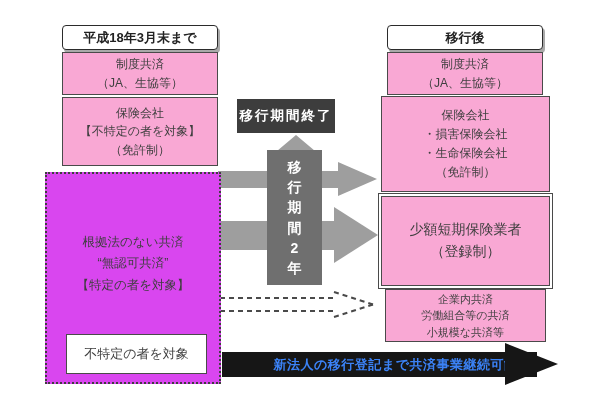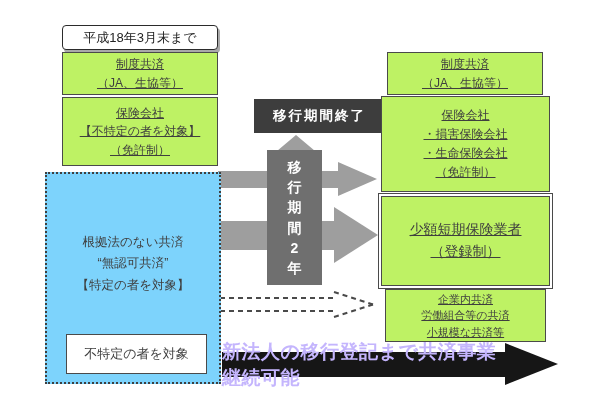--- a/index.html
+++ b/index.html
@@ -4,30 +4,30 @@
 <style>
   html,body{margin:0;padding:0;background:#ffffff;}
   .canvas{
     position:relative;width:600px;height:400px;background:#ffffff;
     font-family:"Liberation Sans","DejaVu Sans",sans-serif;overflow:hidden;
   }
   .hdr{
     position:absolute;background:#fff;border:1.6px solid #2b2b2b;border-radius:4px;
     box-shadow:2px 3px 0 rgba(140,140,140,.75);
     display:flex;align-items:center;justify-content:center;
-    font-size:13px;font-weight:normal;color:#222;white-space:pre-line;text-align:right;z-index:3;
+    font-size:13px;font-weight:bold;color:#222;white-space:pre-line;text-align:right;z-index:3;
   }
   .bx{
-    position:absolute;background:#bef264;border:1.6px solid #4a4a4a;
+    position:absolute;background:#f9a8d4;border:1.6px solid #4a4a4a;
     display:flex;align-items:center;justify-content:center;
     font-size:12px;color:#3f3f3f;text-align:center;white-space:pre-line;
-    line-height:1.55;z-index:3;text-decoration:underline;
+    line-height:1.55;z-index:3;
   }
   .dotted{
-    position:absolute;background:#7dd3fc;border:2px dotted #3f3f3f;z-index:2;
+    position:absolute;background:#d946ef;border:2px dotted #3f3f3f;z-index:2;
   }
   .dotted-label{
     position:absolute;left:0;right:0;top:58px;text-align:center;
     font-size:12.5px;color:#3f3f3f;white-space:pre-line;line-height:1.7;
   }
   .inner-solid{
     position:absolute;border:1.8px solid #4a4a4a;background:#fff;
     display:flex;align-items:center;justify-content:center;
     font-size:13px;color:#3f3f3f;text-align:center;
   }
@@ -46,22 +46,22 @@
   .up-tri{
     position:absolute;width:0;height:0;z-index:1;
     border-left:19px solid transparent;border-right:19px solid transparent;
     border-bottom:16px solid #9e9e9e;
   }
   .dashed-arrow{position:absolute;z-index:1;}
   .note{
     position:absolute;font-size:9px;font-weight:bold;color:#2f2f2f;z-index:3;letter-spacing:.5px;
   }
   .black-arrow-body{
-    position:absolute;background:#161616;color:#c4b5fd;display:flex;align-items:center;
-    justify-content:center;font-size:19px;font-weight:bold;letter-spacing:.5px;z-index:3;
+    position:absolute;background:#161616;color:#3b82f6;display:flex;align-items:center;
+    justify-content:center;font-size:13px;font-weight:bold;letter-spacing:.5px;z-index:3;padding-left:32px;
   }
   .black-arrow-head{
     position:absolute;width:0;height:0;z-index:3;
     border-top:21.5px solid transparent;border-bottom:21.5px solid transparent;
     border-left:53px solid #161616;
   }
 </style>
 </head>
 <body>
 
@@ -76,21 +76,21 @@
 【不特定の者を対象】
 （免許制）</div>
 
   <div class="dotted" style="left:45px;top:172px;width:172px;height:208px;">
     <div class="dotted-label">根拠法のない共済
 “無認可共済”
 【特定の者を対象】</div>
     <div class="inner-solid" style="left:19px;top:160px;width:139px;height:38px;">不特定の者を対象</div>
   </div>
 
-  <div class="end-box" style="left:254px;top:99px;width:131px;height:34px;">移行期間終了</div>
+  <div class="end-box" style="left:237px;top:99px;width:98px;height:34px;">移行期間終了</div>
 
   <div class="up-tri" style="left:277px;top:135px;"></div>
 
   <div class="period-box" style="left:267px;top:150px;width:55px;height:135px;">移
 行
 期
 間
 2
 年</div>
 
@@ -104,20 +104,21 @@
     <line x1="2" y1="8" x2="116" y2="8" stroke="#4a4a4a" stroke-width="2" stroke-dasharray="5 4"></line>
     <line x1="2" y1="21" x2="116" y2="21" stroke="#4a4a4a" stroke-width="2" stroke-dasharray="5 4"></line>
     <line x1="116" y1="2" x2="155" y2="14.5" stroke="#4a4a4a" stroke-width="2" stroke-dasharray="5 4"></line>
     <line x1="116" y1="27" x2="155" y2="14.5" stroke="#4a4a4a" stroke-width="2" stroke-dasharray="5 4"></line>
   </svg>
 
 
   <div class="black-arrow-body" style="left:222px;top:352px;width:283px;height:25px;">新法人の移行登記まで共済事業継続可能</div>
   <div class="black-arrow-head" style="left:505px;top:343px;"></div>
 
+  <div class="hdr" style="left:387px;top:25px;width:154px;height:23px;">移行後</div>
 
   <div class="bx" style="left:387px;top:52px;width:154px;height:41px;">制度共済
 （JA、生協等）</div>
 
   <div class="bx" style="left:381px;top:96px;width:167px;height:94px;line-height:1.6;">保険会社
 ・損害保険会社
 ・生命保険会社
 （免許制）</div>
 
   <div class="bx double-border" style="left:381px;top:196px;width:167px;height:88px;font-size:14px;">少額短期保険業者

